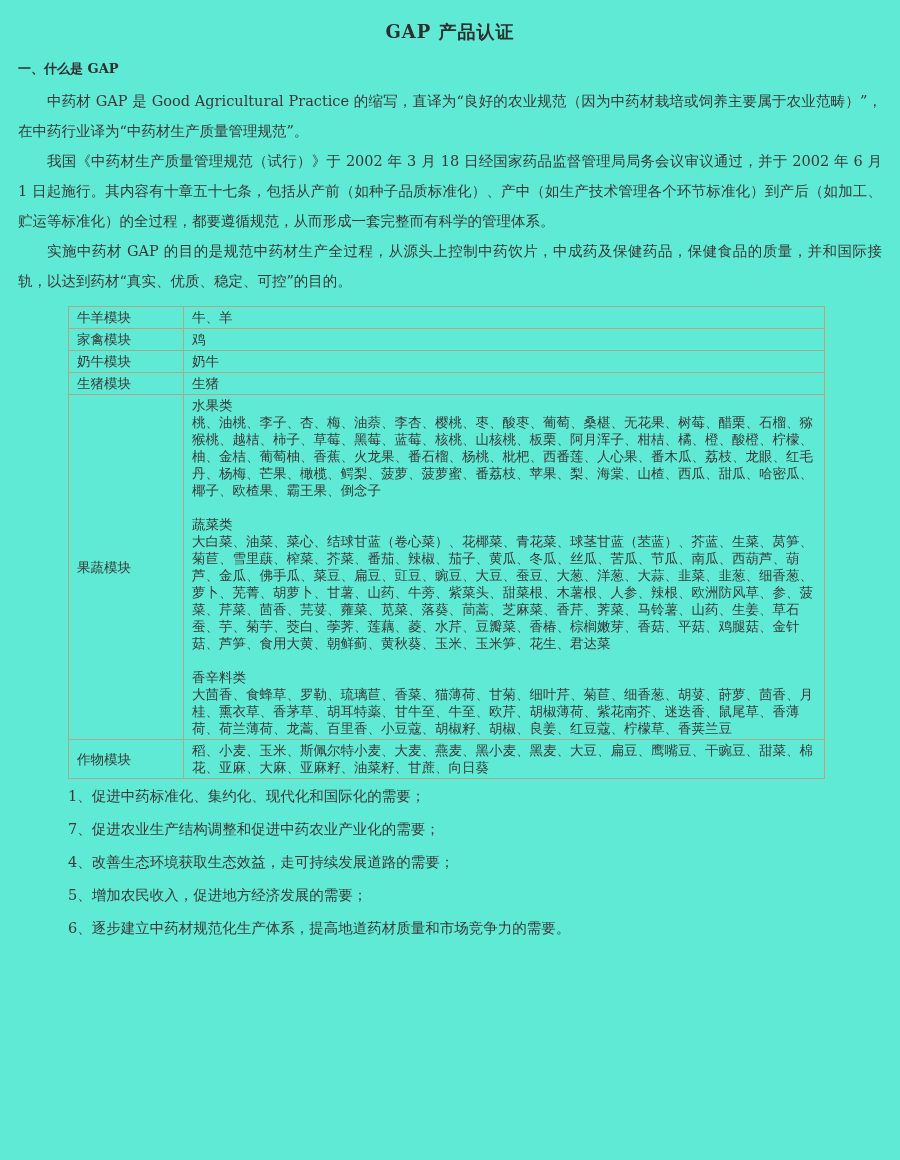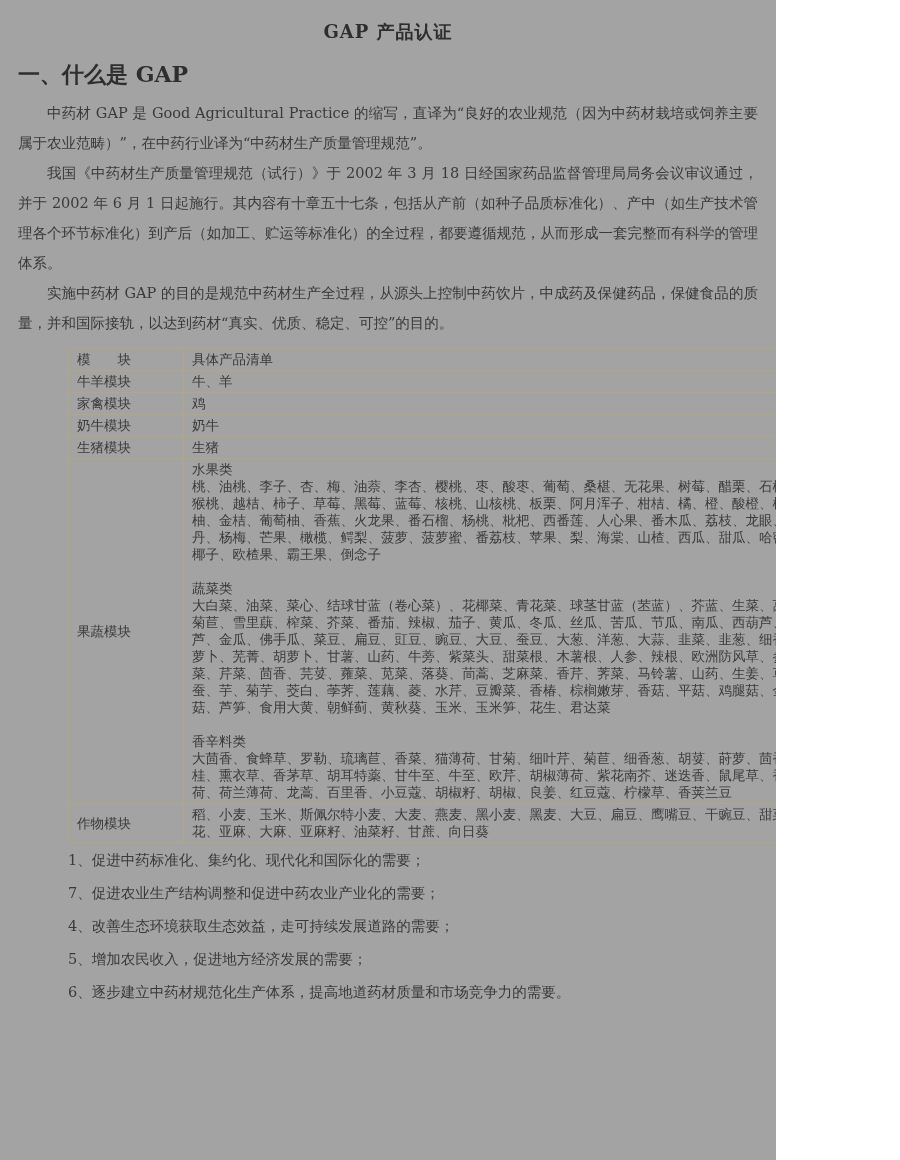--- a/index.html
+++ b/index.html
@@ -1,35 +1,35 @@
 <!DOCTYPE html>
 <html lang="zh"><head>
 <meta charset="utf-8">
 <style>
   html, body { margin: 0; padding: 0; background: #ffffff; }
   .page {
-    width: 776px;
+    width: 900px;
     height: 1160px;
     box-sizing: border-box;
     padding: 14px 18px 10px 18px;
-    background: #a3a3a3;
+    background: #5eead4;
     color: #383838;
     font-family: "DejaVu Serif", "Liberation Serif", serif;
     overflow: hidden;
   }
   .doc-title {
     text-align: center;
     font-size: 18px;
     font-weight: bold;
     color: #2e2e2e;
     margin: 6px 0 16px 0;
     letter-spacing: 1px;
   }
   .h-major {
-    font-size: 22px;
+    font-size: 13px;
     font-weight: bold;
     color: #2e2e2e;
     margin: 10px 0 8px 0;
   }
   .h-major.tight { margin-top: 14px; }
   p.body-par {
     font-size: 14.5px;
     line-height: 30px;
     margin: 0;
     text-indent: 2em;
@@ -82,24 +82,20 @@
   <p class="body-par">实施中药材 GAP 的目的是规范中药材生产全过程，从源头上控制中药饮片，中成药及保健药品，保健食品的质量，并和国际接轨，以达到药材“真实、优质、稳定、可控”的目的。</p>
 
 
   <table class="cert-table">
     <colgroup>
       <col class="c-module">
       <col>
     </colgroup>
     <tbody>
       <tr>
-        <td>模　　块</td>
-        <td>具体产品清单</td>
-      </tr>
-      <tr>
         <td>牛羊模块</td>
         <td>牛、羊</td>
       </tr>
       <tr>
         <td>家禽模块</td>
         <td>鸡</td>
       </tr>
       <tr>
         <td>奶牛模块</td>
         <td>奶牛</td>

